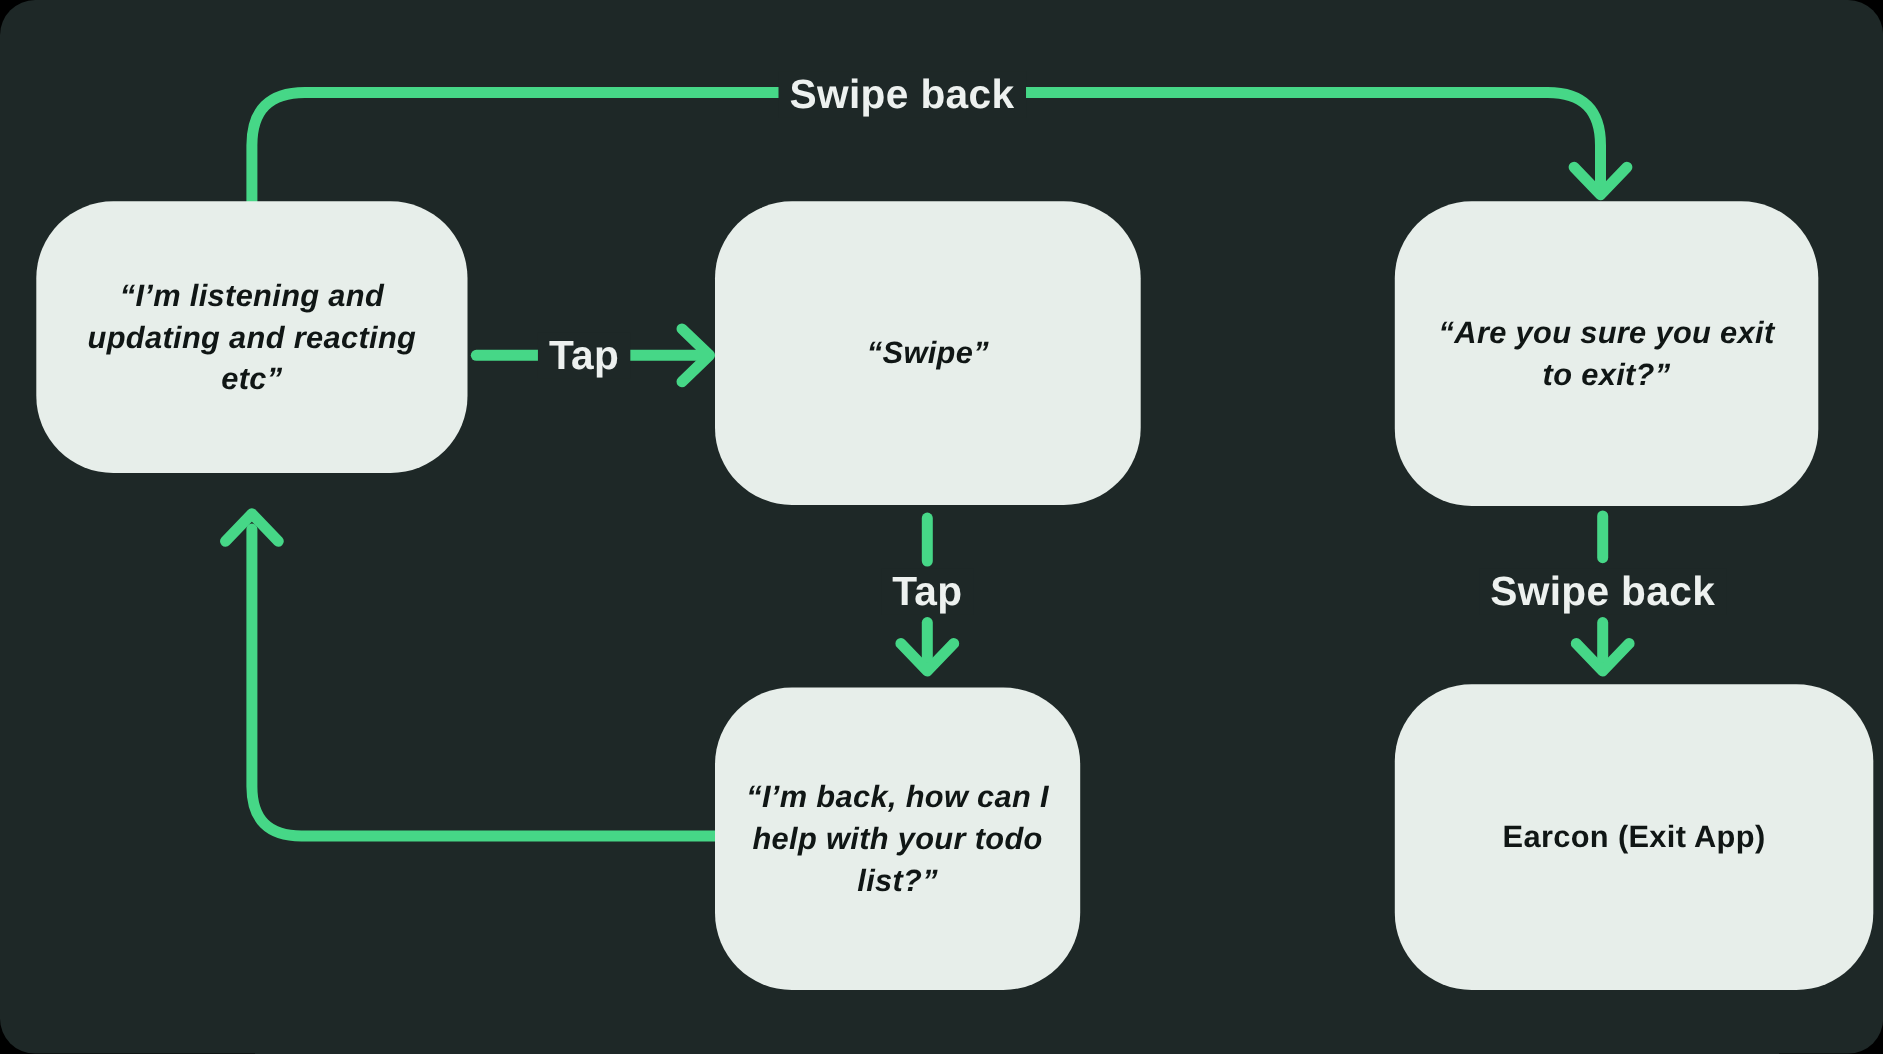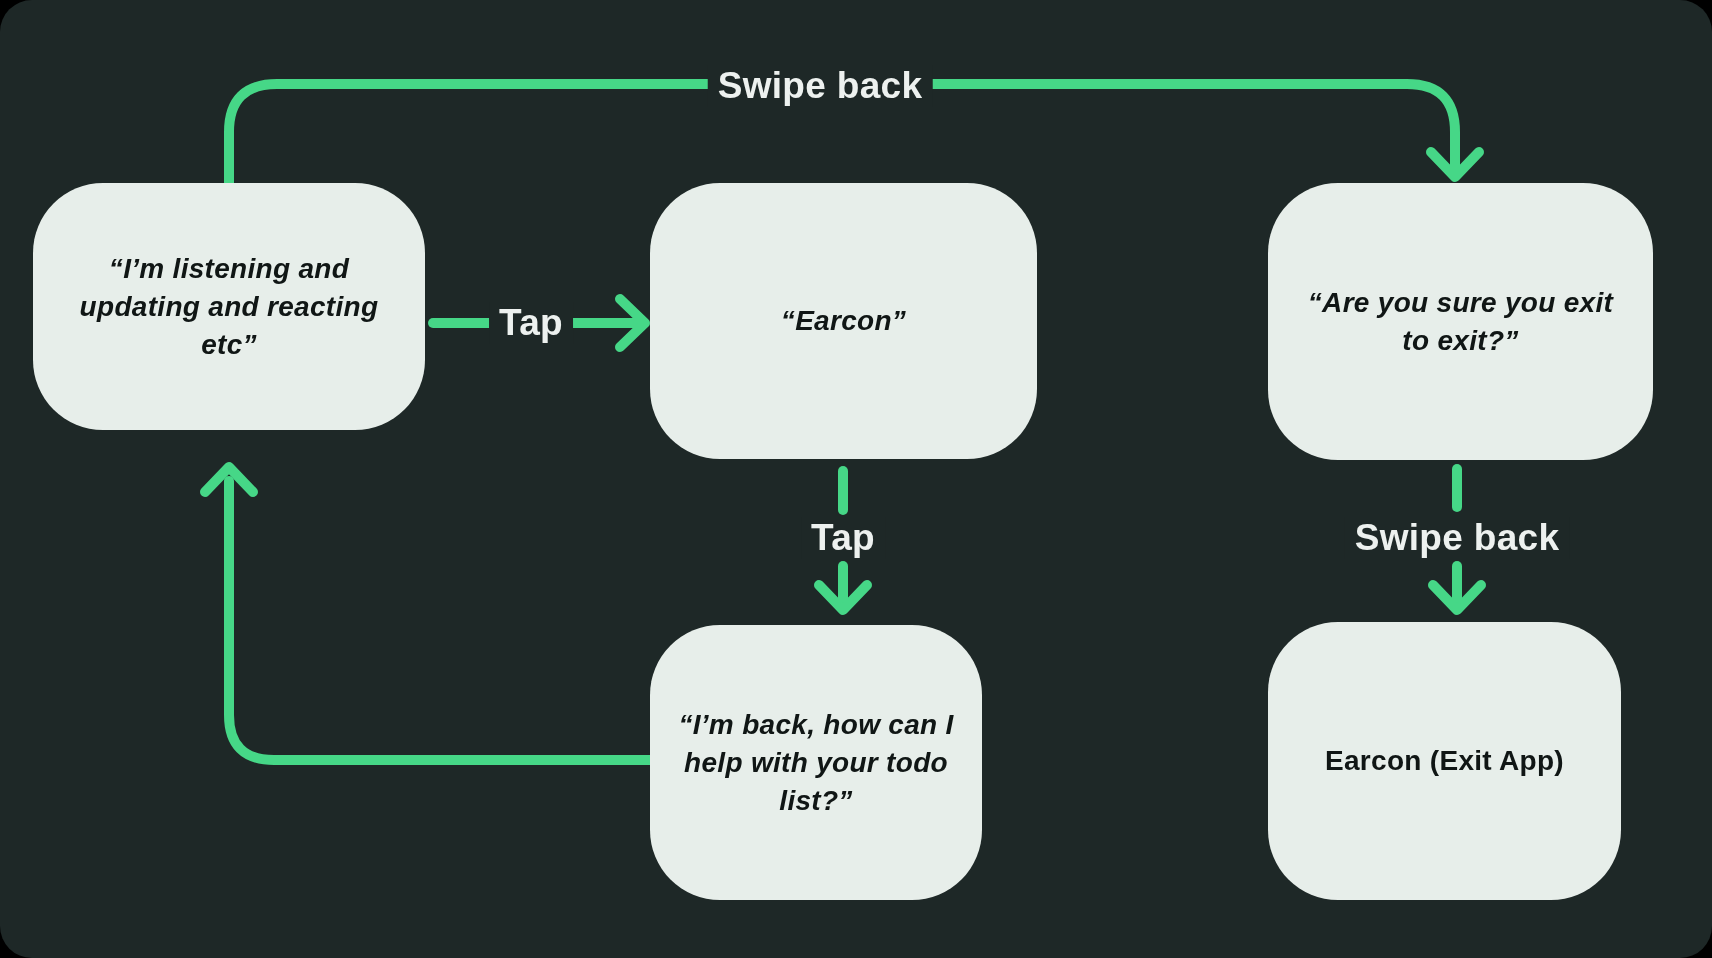--- a/index.html
+++ b/index.html
@@ -50,21 +50,21 @@
     line-height: 38px;
     font-weight: 700;
     font-style: italic;
     letter-spacing: 0.3px;
   }
   .node.plain { font-style: normal; }
   .n1 { left: 33px;   top: 183px; width: 392px; height: 247px; justify-content: center; }
   .n2 { left: 650px;  top: 183px; width: 387px; height: 276px; }
   .n3 { left: 1268px; top: 183px; width: 385px; height: 277px; }
   .n4 { left: 650px;  top: 625px; width: 332px; height: 275px; }
-  .n5 { left: 1268px; top: 622px; width: 353px; height: 278px; }
+  .n5 { left: 1268px; top: 622px; width: 435px; height: 278px; }
   .edge-label {
     position: absolute;
     transform: translate(-50%, -50%);
     color: var(--edge-label-text);
     font-size: 37px;
     font-weight: 700;
     letter-spacing: 0.3px;
     white-space: nowrap;
     background: var(--canvas-bg);
     padding: 0 10px;
@@ -109,21 +109,21 @@
       <path d="M 652 760 L 274 760 Q 229 760 229 715 L 229 481"></path>
       <path d="M 205 492 L 229 467 L 253 492"></path>
     </g>
   </svg>
 
   <div class="node n1">
     <span>“I’m listening and updating and reacting etc”</span>
   </div>
 
   <div class="node n2">
-    <span>“Earcon”</span>
+    <span>“Swipe”</span>
   </div>
 
   <div class="node n3">
     <span>“Are you sure you exit to exit?”</span>
   </div>
 
   <div class="node n4">
     <span>“I’m back, how can I help with your todo list?”</span>
   </div>
 

